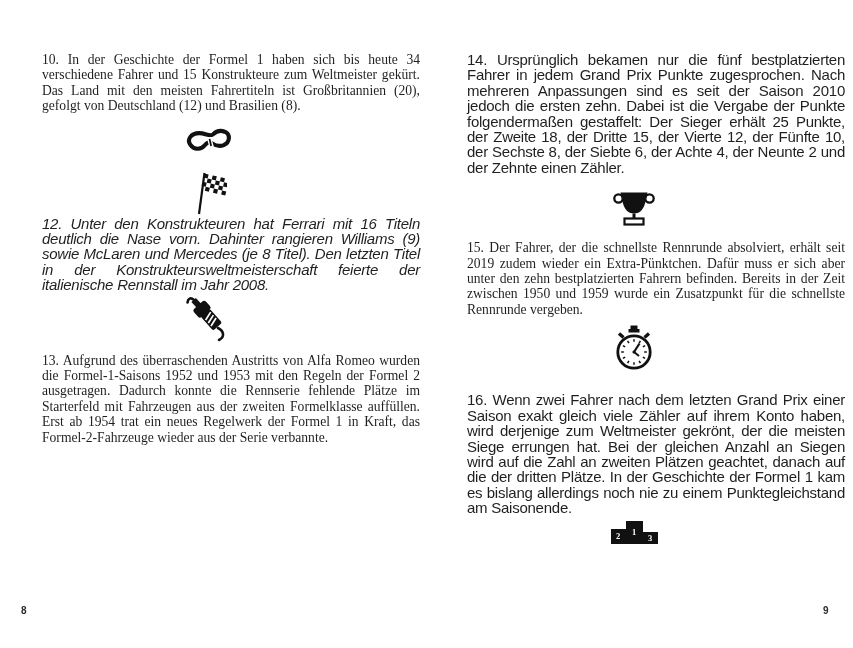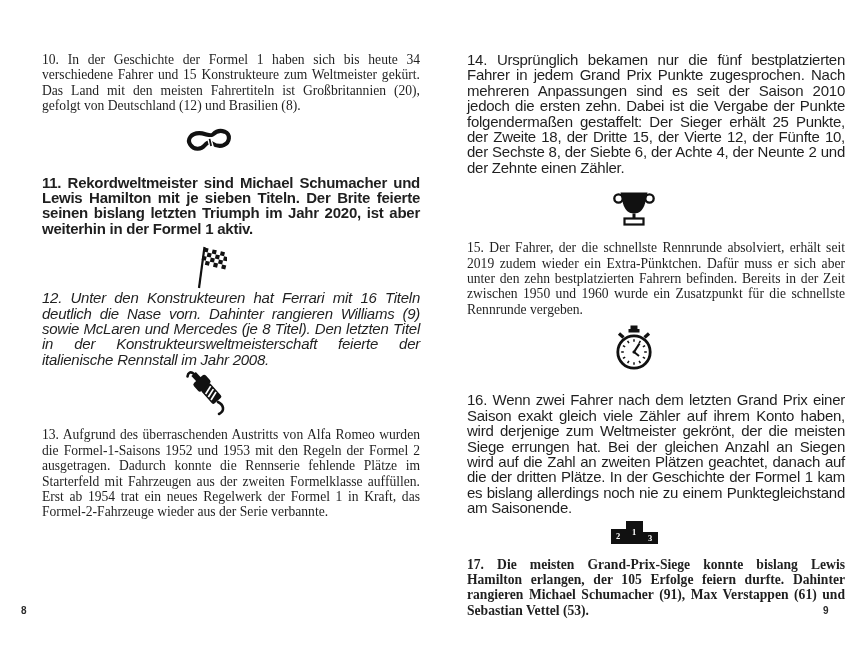--- a/index.html
+++ b/index.html
@@ -57,21 +57,20 @@
     <div id="row-track" class="icon-row">
       <span class="shift">
         <svg width="50" height="40" viewBox="0 0 56 40">
           <path d="M17 10 C8 10 3 17 7 23 C11 29 19 29 23 24 C25.5 21 28.5 19.5 31.5 21.5 C34.5 23.5 39.5 25.5 44.5 23.5 C51.5 20.5 52.5 11.5 45.5 8.5 C40.5 6.5 35.5 8.5 32.5 11.5 C29.5 14.5 24 10 17 10 Z" fill="none" stroke="#111" stroke-width="4.6" stroke-linejoin="round"></path>
           <line x1="28" y1="15" x2="31" y2="26" stroke="#fff" stroke-width="5"></line>
           <line x1="28.6" y1="16.5" x2="30.4" y2="24.5" stroke="#111" stroke-width="2"></line>
         </svg>
       </span>
     </div>
 
-    <p id="p11" class="fact sans bold">11. Rekordweltmeister sind Michael Schumacher und Lewis Hamilton mit je sieben Titeln. Der Brite feierte seinen bislang letzten Triumph im Jahr 2020, ist aber weiterhin in der Formel 1 aktiv.</p>
 
     <div id="row-flag" class="icon-row">
       <span class="shift">
         <svg width="36" height="46" viewBox="0 0 36 46">
           <line x1="8" y1="45" x2="13.5" y2="4" stroke="#111" stroke-width="2.2"></line>
           <g transform="translate(13.5,4.5) rotate(13)" fill="#111">
             <rect x="0" y="0" width="4.2" height="4.2"></rect>
               <rect x="8.4" y="0" width="4.2" height="4.2"></rect>
               <rect x="16.8" y="0" width="4.2" height="4.2"></rect>
             <rect x="4.2" y="4.2" width="4.2" height="4.2"></rect>
@@ -119,21 +118,21 @@
         <svg width="44" height="40" viewBox="0 0 44 40">
           <circle cx="6.5" cy="11.5" r="4.2" fill="none" stroke="#111" stroke-width="2.3"></circle>
           <circle cx="37.5" cy="11.5" r="4.2" fill="none" stroke="#111" stroke-width="2.3"></circle>
           <path d="M8.5 5.5 H35.5 L33 16.5 C31 23.5 27 26.5 22 26.5 C17 26.5 13 23.5 11 16.5 Z" fill="#111"></path>
           <rect x="20.5" y="26.5" width="3" height="5" fill="#111"></rect>
           <rect x="12.5" y="31.5" width="19" height="6" fill="none" stroke="#111" stroke-width="2.2"></rect>
         </svg>
       </span>
     </div>
 
-    <p id="p15" class="fact serif">15. Der Fahrer, der die schnellste Rennrunde absolviert, erhält seit 2019 zudem wieder ein Extra-Pünktchen. Dafür muss er sich aber unter den zehn bestplatzierten Fahrern befinden. Bereits in der Zeit zwischen 1950 und 1960 wurde ein Zusatzpunkt für die schnellste Rennrunde vergeben.</p>
+    <p id="p15" class="fact serif">15. Der Fahrer, der die schnellste Rennrunde absolviert, erhält seit 2019 zudem wieder ein Extra-Pünktchen. Dafür muss er sich aber unter den zehn bestplatzierten Fahrern befinden. Bereits in der Zeit zwischen 1950 und 1959 wurde ein Zusatzpunkt für die schnellste Rennrunde vergeben.</p>
 
     <div id="row-watch" class="icon-row">
       <span class="shift">
         <svg width="42" height="47" viewBox="0 0 42 47">
           <rect x="17.5" y="0.5" width="7" height="3.5" fill="#111"></rect>
           <rect x="15.5" y="4" width="11" height="3.5" fill="#111"></rect>
           <line x1="6" y1="8.5" x2="10.5" y2="12.5" stroke="#111" stroke-width="3.2"></line>
           <line x1="36" y1="8.5" x2="31.5" y2="12.5" stroke="#111" stroke-width="3.2"></line>
           <circle cx="21" cy="27" r="16.2" fill="none" stroke="#111" stroke-width="2.8"></circle>
           <g stroke="#111" stroke-width="1.5">
@@ -160,19 +159,18 @@
     <p id="p16" class="fact sans">16. Wenn zwei Fahrer nach dem letzten Grand Prix einer Saison exakt gleich viele Zähler auf ihrem Konto haben, wird derjenige zum Weltmeister gekrönt, der die meisten Siege errungen hat. Bei der gleichen Anzahl an Siegen wird auf die Zahl an zweiten Plätzen geachtet, danach auf die der dritten Plätze. In der Geschichte der Formel 1 kam es bislang allerdings noch nie zu einem Punktegleichstand am Saisonende.</p>
 
     <div id="row-podium" class="icon-row">
       <span class="shift podium">
         <span class="block second">2</span>
         <span class="block first">1</span>
         <span class="block third">3</span>
       </span>
     </div>
 
-    <p id="p17" class="fact serif bold">17. Die meisten Grand-Prix-Siege konnte bislang Lewis Hamilton erlangen, der 105 Erfolge feiern durfte. Dahinter rangieren Michael Schumacher (91), Max Verstappen (61) und Sebastian Vettel (53).</p>
   </div>
 
   <div class="folio folio-left">8</div>
   <div class="folio folio-right">9</div>
 
 </div>
 
 </body></html>

